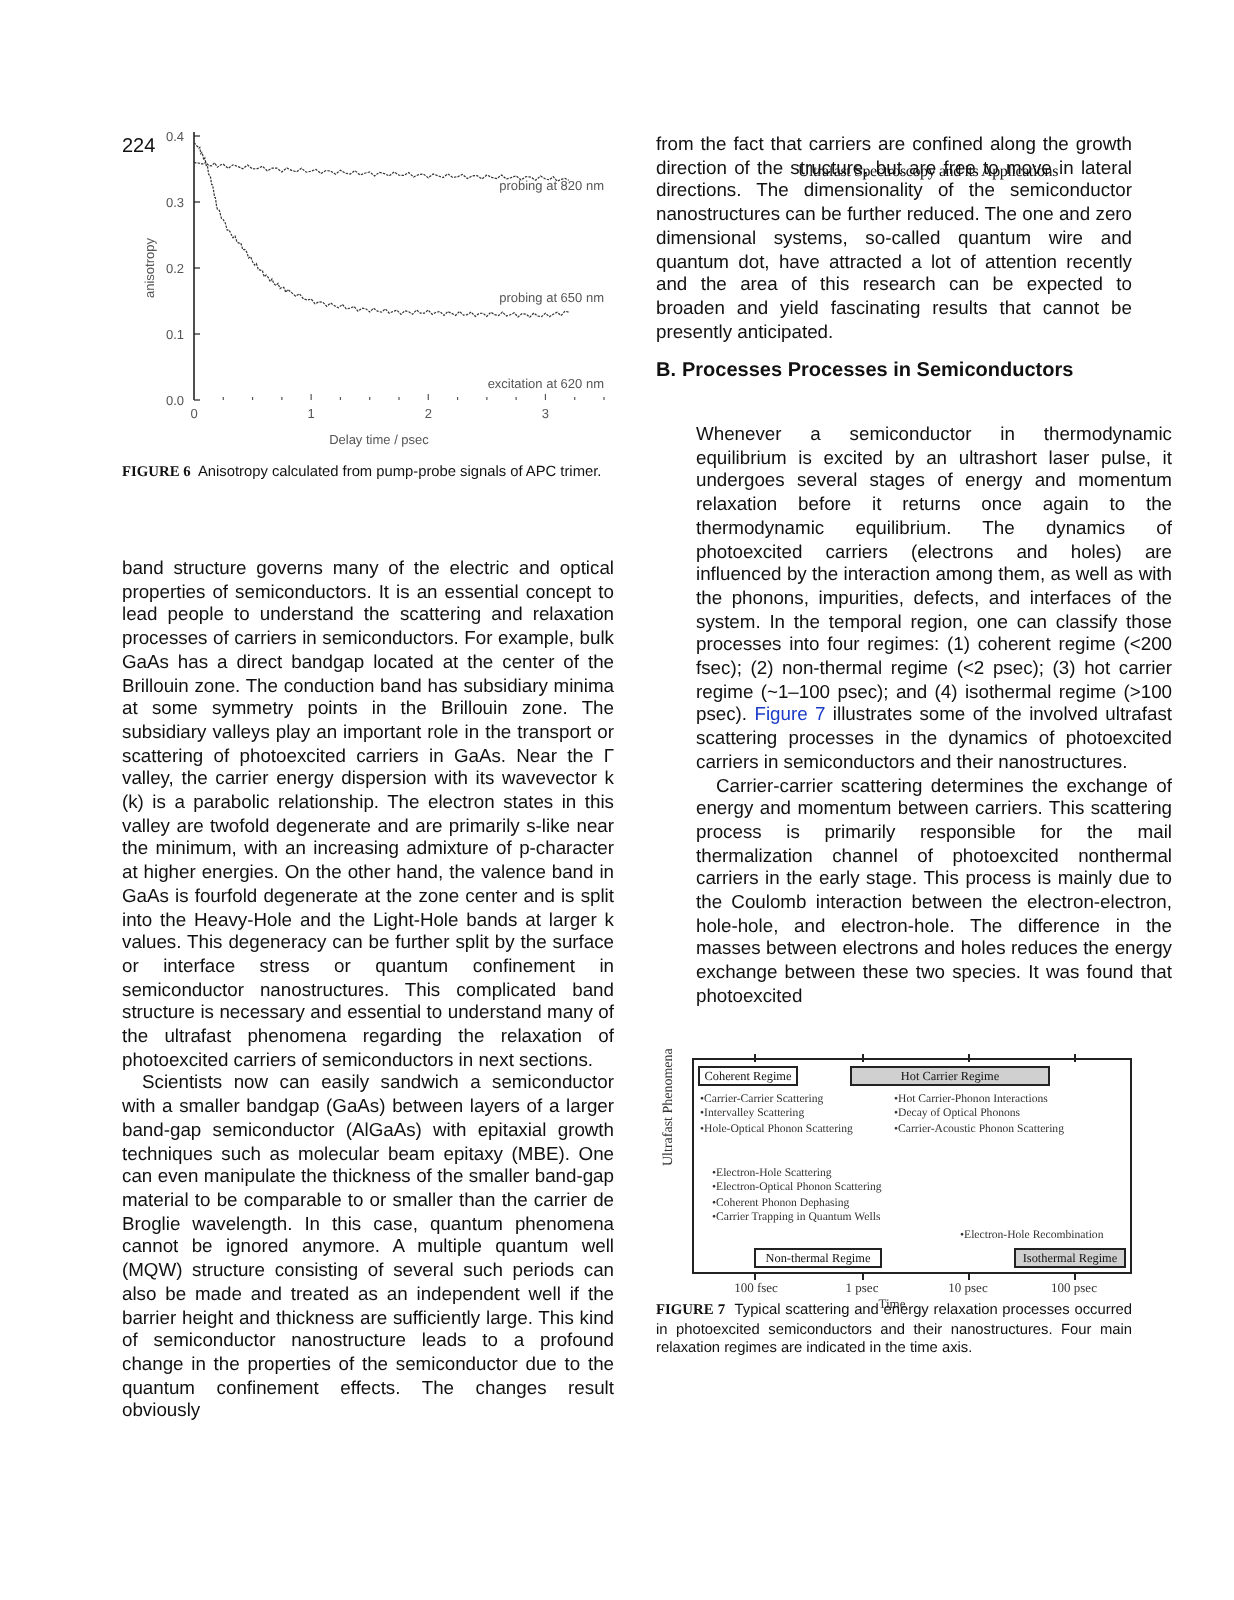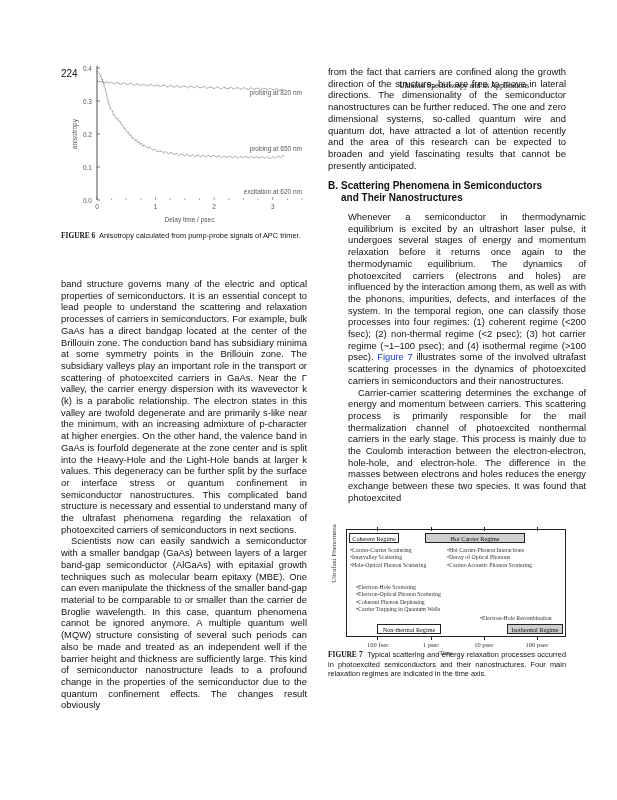--- a/index.html
+++ b/index.html
@@ -106,22 +106,21 @@
 <div class="col left-col">
   <p>band structure governs many of the electric and optical properties of semiconductors. It is an essential concept to lead people to understand the scattering and relaxation processes of carriers in semiconductors. For example, bulk GaAs has a direct bandgap located at the center of the Brillouin zone. The conduction band has subsidiary minima at some symmetry points in the Brillouin zone. The subsidiary valleys play an important role in the transport or scattering of photoexcited carriers in GaAs. Near the Γ valley, the carrier energy dispersion with its wavevector k (k) is a parabolic relationship. The electron states in this valley are twofold degenerate and are primarily s-like near the minimum, with an increasing admixture of p-character at higher energies. On the other hand, the valence band in GaAs is fourfold degenerate at the zone center and is split into the Heavy-Hole and the Light-Hole bands at larger k values. This degeneracy can be further split by the surface or interface stress or quantum confinement in semiconductor nanostructures. This complicated band structure is necessary and essential to understand many of the ultrafast phenomena regarding the relaxation of photoexcited carriers of semiconductors in next sections.</p>
   <p class="indent">Scientists now can easily sandwich a semiconductor with a smaller bandgap (GaAs) between layers of a larger band-gap semiconductor (AlGaAs) with epitaxial growth techniques such as molecular beam epitaxy (MBE). One can even manipulate the thickness of the smaller band-gap material to be comparable to or smaller than the carrier de Broglie wavelength. In this case, quantum phenomena cannot be ignored anymore. A multiple quantum well (MQW) structure consisting of several such periods can also be made and treated as an independent well if the barrier height and thickness are sufficiently large. This kind of semiconductor nanostructure leads to a profound change in the properties of the semiconductor due to the quantum confinement effects. The changes result obviously</p>
 </div>
 
 <div class="col right-col-top">
   <p>from the fact that carriers are confined along the growth direction of the structure, but are free to move in lateral directions. The dimensionality of the semiconductor nanostructures can be further reduced. The one and zero dimensional systems, so-called quantum wire and quantum dot, have attracted a lot of attention recently and the area of this research can be expected to broaden and yield fascinating results that cannot be presently anticipated.</p>
 </div>
 
 <div class="section-heading">
-  <span class="num">B.</span><span>Scattering Phenomena in Semiconductors</span>
-  <span class="line2">and Their Nanostructures</span>
+  <span class="num">B.</span><span>Processes Processes in Semiconductors</span>
 </div>
 
 <div class="col right-col-mid">
   <p>
     <span>Whenever a semiconductor in thermodynamic equilibrium is excited by an ultrashort laser pulse, it undergoes several stages of energy and momentum relaxation before it returns once again to the thermodynamic equilibrium. The dynamics of photoexcited carriers (electrons and holes) are influenced by the interaction among them, as well as with the phonons, impurities, defects, and interfaces of the system. In the temporal region, one can classify those processes into four regimes: (1) coherent regime (&lt;200 fsec); (2) non-thermal regime (&lt;2 psec); (3) hot carrier regime (~1–100 psec); and (4) isothermal regime (&gt;100 psec).</span>
     <a class="link">Figure 7</a>
     <span>illustrates some of the involved ultrafast scattering processes in the dynamics of photoexcited carriers in semiconductors and their nanostructures.</span>
   </p>
   <p class="indent">Carrier-carrier scattering determines the exchange of energy and momentum between carriers. This scattering process is primarily responsible for the mail thermalization channel of photoexcited nonthermal carriers in the early stage. This process is mainly due to the Coulomb interaction between the electron-electron, hole-hole, and electron-hole. The difference in the masses between electrons and holes reduces the energy exchange between these two species. It was found that photoexcited</p>
 </div>

